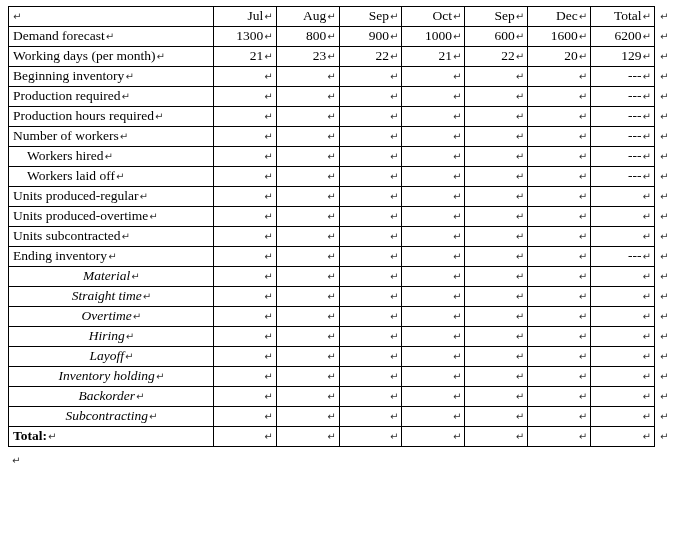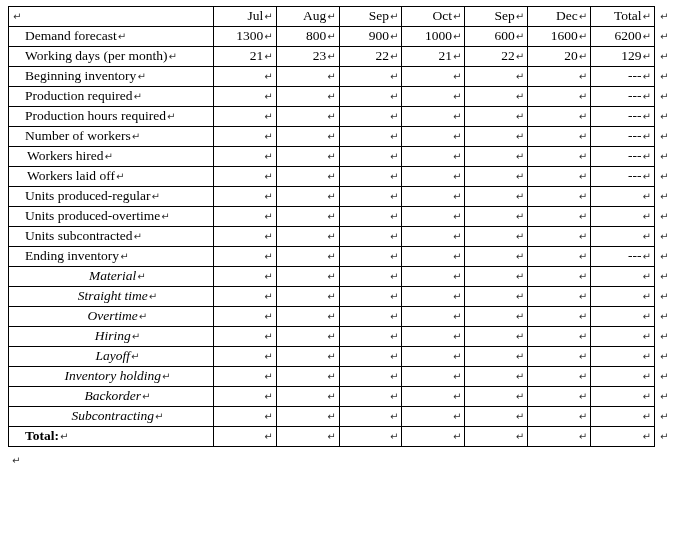--- a/index.html
+++ b/index.html
@@ -29,21 +29,21 @@
     font-size: 13.5px;
     font-weight: normal;
     line-height: 18px;
     white-space: nowrap;
     overflow: hidden;
     vertical-align: middle;
   }
   th.month-col, th.total-col { text-align: right; }
   th.header-first { text-align: left; }
   td.num-cell { text-align: right; }
-  td.label-cell { text-align: left; padding-left: 16px; }
+  td.label-cell { text-align: left; padding-left: 4px; }
   td.label-indent { padding-left: 18px; }
   td.label-right { text-align: center; padding-right: 3px; font-style: italic; }
   .bold { font-weight: bold; margin-top: 14px; }
   td.section-cell {
     background: var(--section-bg, #9b9b9b);
     font-weight: bold;
     text-align: left;
     padding-left: 4px;
   }
   td.outside, th.outside {

